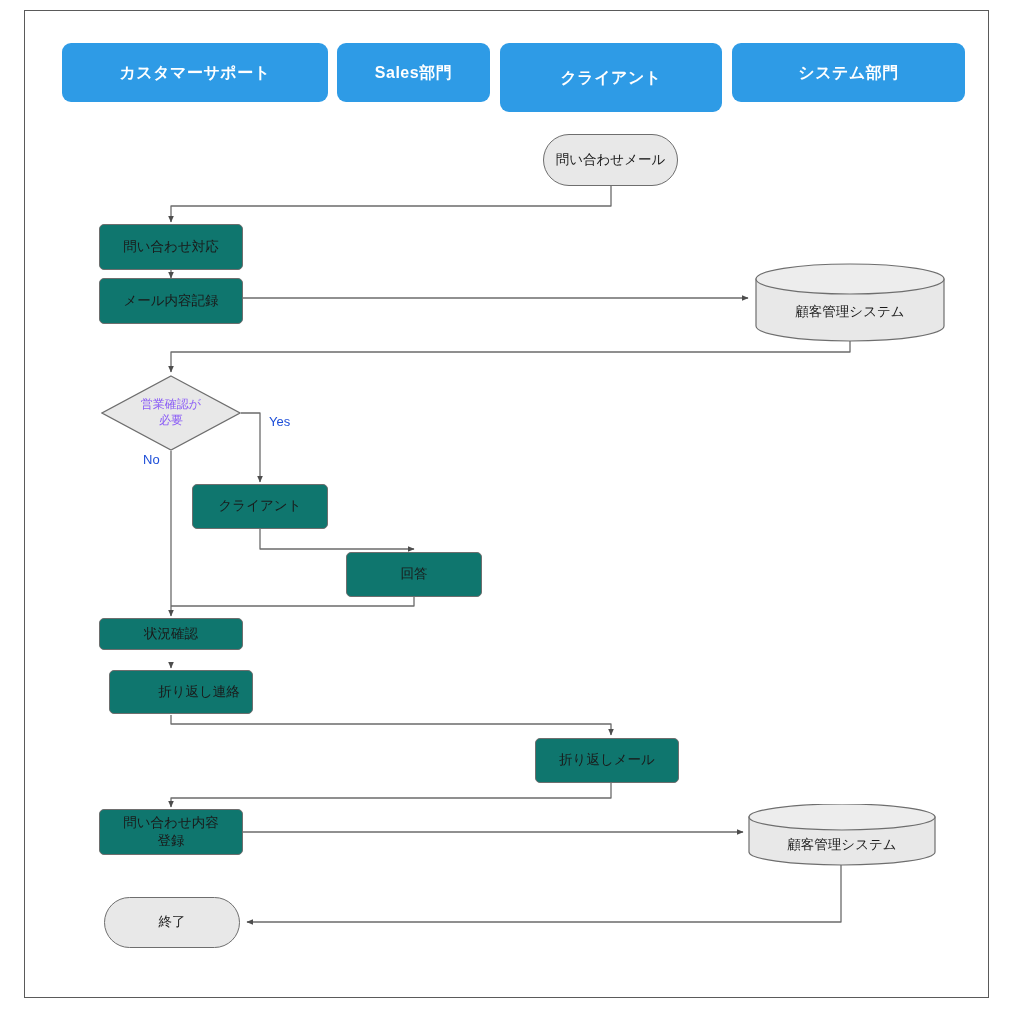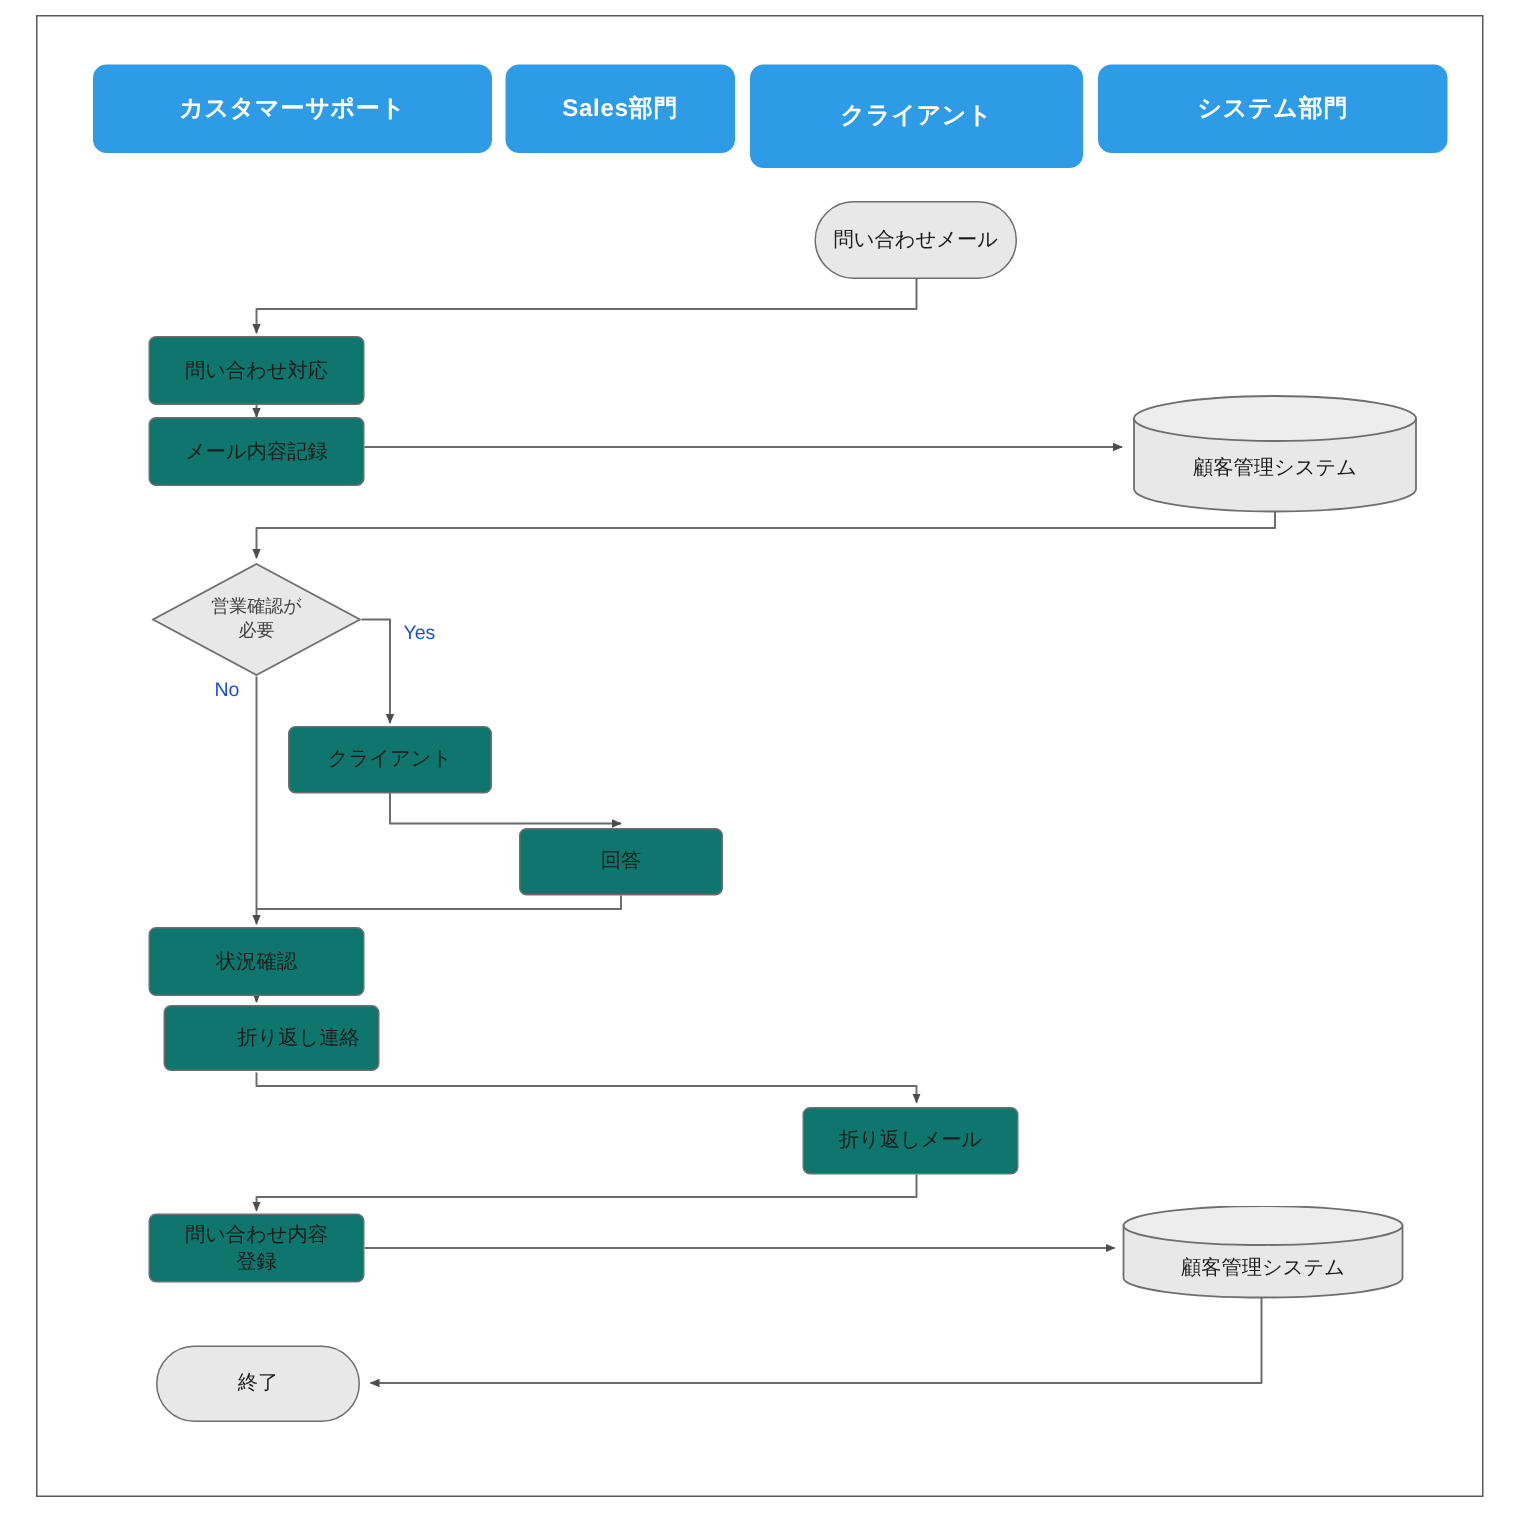--- a/index.html
+++ b/index.html
@@ -73,21 +73,21 @@
   .diamond-wrap .dlabel {
     position: absolute;
     left: 0;
     top: 0;
     width: 100%;
     height: 100%;
     display: flex;
     align-items: center;
     justify-content: center;
     font-size: 12px;
-    color: #404040;
+    color: #8b5cf6;
     line-height: 1.3;
     text-align: center;
     white-space: pre-line;
   }
   .cylinder {
     position: absolute;
   }
   .cylinder .clabel {
     position: absolute;
     left: 0;
@@ -173,21 +173,21 @@
 必要</div>
   </div>
 
   <div class="edge-label" style="left:269px; top:414px;">Yes</div>
   <div class="edge-label" style="left:143px; top:452px;">No</div>
 
   <div class="node process" style="left:192px; top:484px; width:136px; height:45px;">クライアント</div>
 
   <div class="node process" style="left:346px; top:552px; width:136px; height:45px;">回答</div>
 
-  <div class="node process" style="left:99px; top:618px; width:144px; height:46px;">状況確認</div>
+  <div class="node process" style="left:99px; top:618px; width:144px; height:32px;">状況確認</div>
 
   <div class="node process" style="left:109px; top:670px; width:144px; height:44px;padding-left:36px;">折り返し連絡</div>
 
   <div class="node process" style="left:535px; top:738px; width:144px; height:45px;">折り返しメール</div>
 
   <div class="node process multiline" style="left:99px; top:809px; width:144px; height:46px;">問い合わせ内容
 登録</div>
 
   <div class="cylinder" style="left:748px; top:804px; width:188px; height:62px;">
     <svg width="188" height="62" viewBox="0 0 188 62">

